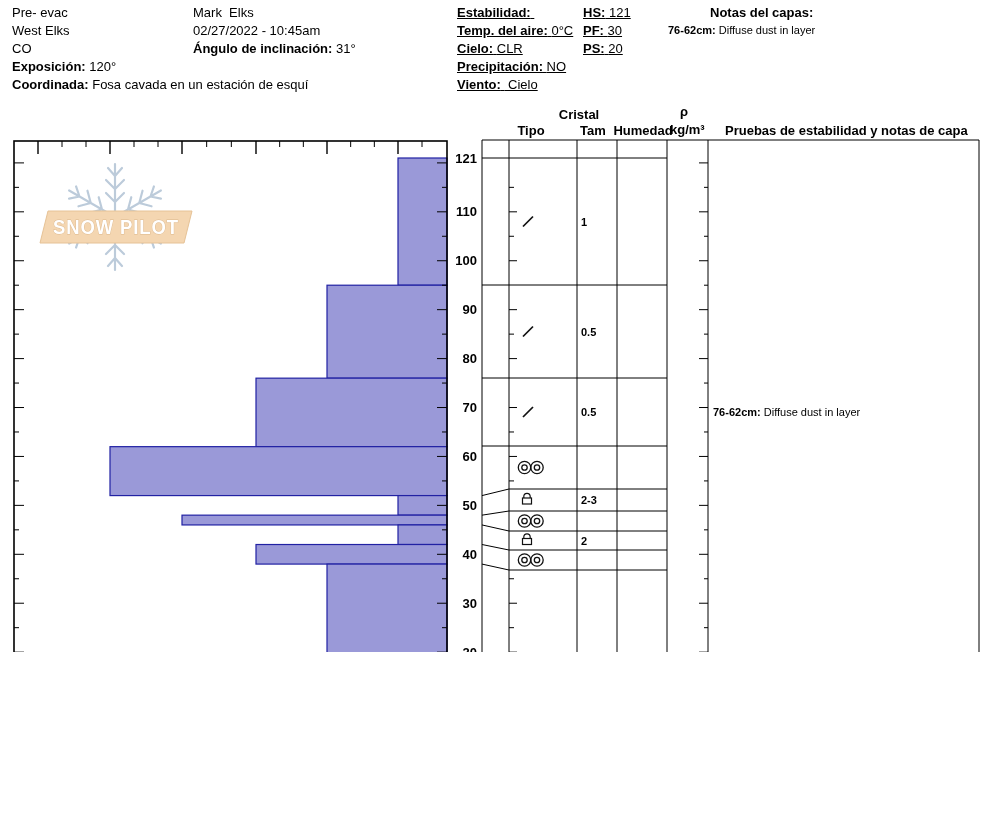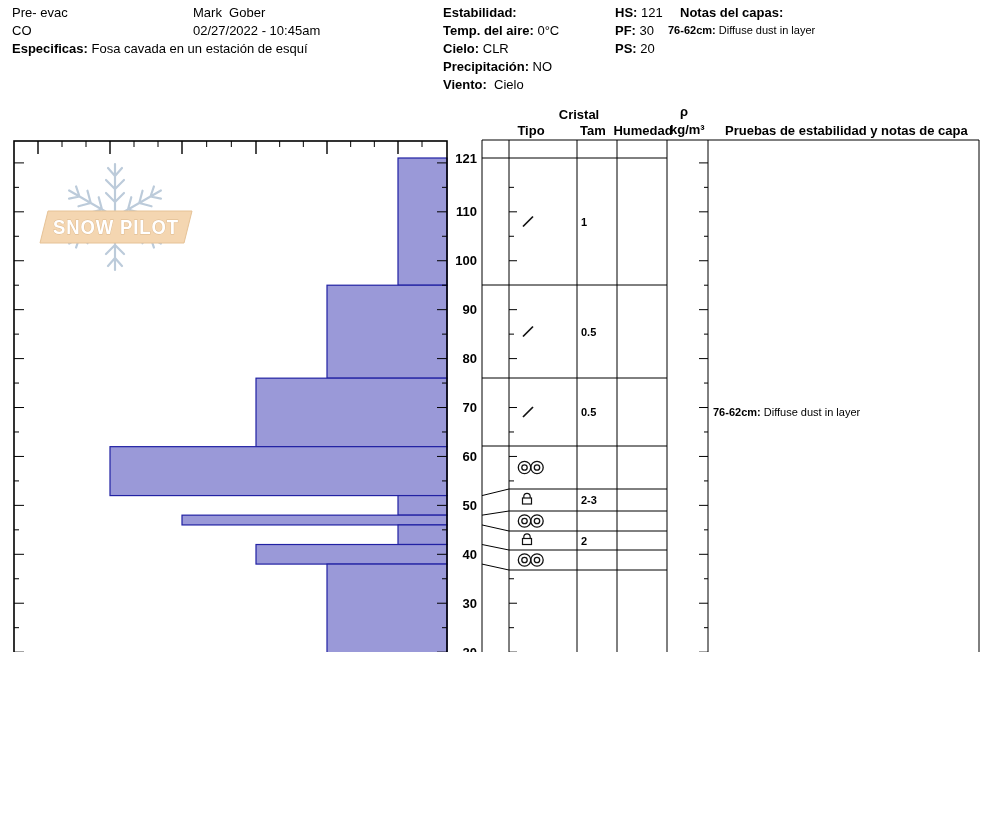--- a/index.html
+++ b/index.html
@@ -2,56 +2,59 @@
 <html><head>
 <meta charset="utf-8">
 <style>
   html,body{margin:0;padding:0;background:#fff;}
   .page{position:relative;width:994px;height:652px;background:#fff;overflow:hidden;
         font-family:"Liberation Sans",sans-serif;color:#000;}
   .hblock{position:absolute;top:4px;}
   .hl{height:18px;font-size:13px;white-space:pre;line-height:18px;}
   .hl .b{font-weight:bold;}
   .hl .sm{font-size:13px;}
-  .notes-title{position:absolute;left:680px;top:4px;font-size:13px;font-weight:bold;height:18px;line-height:18px;}
+  .notes-title{position:absolute;left:710px;top:4px;font-size:13px;font-weight:bold;height:18px;line-height:18px;}
   .note-line{position:absolute;left:668px;top:24px;font-size:11px;white-space:pre;}
   .note-line .b{font-weight:bold;}
   #psvg{position:absolute;left:0;top:0;}
   #psvg text{font-family:"Liberation Sans",sans-serif;}
   #psvg text.dep{font-size:13px;font-weight:bold;}
   #psvg text.hx{font-size:13.5px;font-weight:bold;}
   #psvg text.th{font-size:13px;font-weight:bold;}
   #psvg text.tam{font-size:11px;font-weight:bold;}
   #psvg text.note{font-size:11px;font-weight:normal;}
   #psvg text.note tspan.b{font-weight:bold;}
   #psvg text.banner{font-size:21px;font-weight:bold;letter-spacing:1px;}
   #footer{position:absolute;left:12px;top:796px;font-size:14px;font-weight:bold;}
 </style>
 </head>
 <body>
 
 <div class="page">
   <div id="hdr">
       <div class="hblock" style="left: 12px;">
         <div class="hl"><span>Pre- evac</span></div>
+        <div class="hl"><span>West Elks</span></div>
         <div class="hl"><span>CO</span></div>
-        <div class="hl"><span class="b">Especificas:</span> <span class="sm">Fosa cavada en un estación de esquí</span></div>
+        <div class="hl"><span class="b">Exposición:</span> <span>120°</span></div>
+        <div class="hl"><span class="b">Coordinada:</span> <span class="sm">Fosa cavada en un estación de esquí</span></div>
       </div>
       <div class="hblock" style="left: 193px;">
-        <div class="hl"><span>Mark  Gober</span></div>
+        <div class="hl"><span>Mark  Elks</span></div>
         <div class="hl"><span>02/27/2022 - 10:45am</span></div>
+        <div class="hl"><span class="b">Ángulo de inclinación:</span> <span>31°</span></div>
       </div>
-      <div class="hblock" style="left: 443px;">
+      <div class="hblock" style="left: 457px; text-decoration: underline;">
         <div class="hl"><span class="b">Estabilidad:</span> <span></span></div>
         <div class="hl"><span class="b">Temp. del aire:</span> <span>0°C</span></div>
         <div class="hl"><span class="b">Cielo:</span> <span>CLR</span></div>
         <div class="hl"><span class="b">Precipitación:</span> <span>NO</span></div>
         <div class="hl"><span class="b">Viento:</span> <span> Cielo</span></div>
       </div>
-      <div class="hblock" style="left: 615px;">
+      <div class="hblock" style="left: 583px; text-decoration: underline;">
         <div class="hl"><span class="b">HS:</span> <span>121</span></div>
         <div class="hl"><span class="b">PF:</span> <span>30</span></div>
         <div class="hl"><span class="b">PS:</span> <span>20</span></div>
       </div>
     </div>
   <div class="notes-title">Notas del capas:</div>
   <div class="note-line"><span class="b">76-62cm:</span><span> Diffuse dust in layer</span></div>
   <svg id="psvg" width="994" height="840">
       <g>
         <g transform="translate(115,217)" stroke="#b9c9d9" fill="none" stroke-width="2.2" stroke-linecap="round" opacity="0.95">

